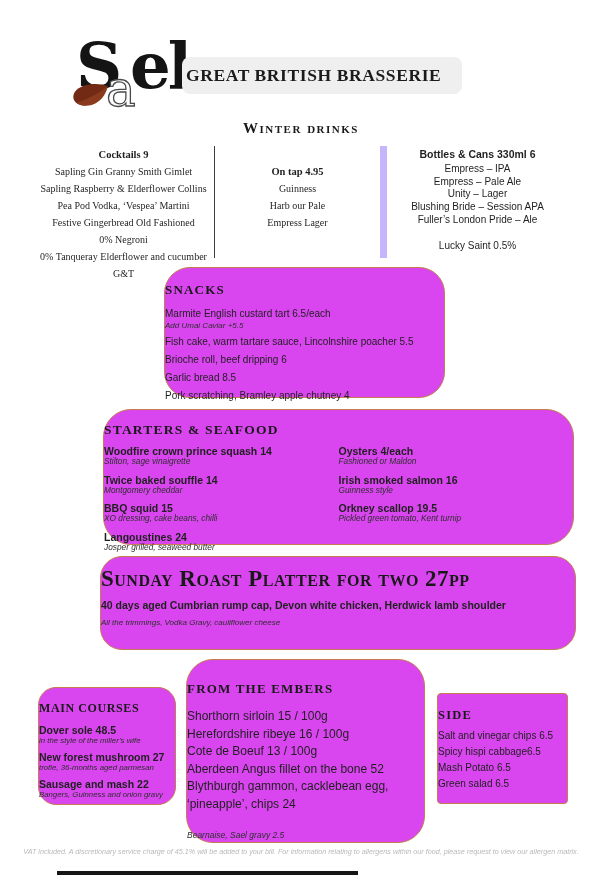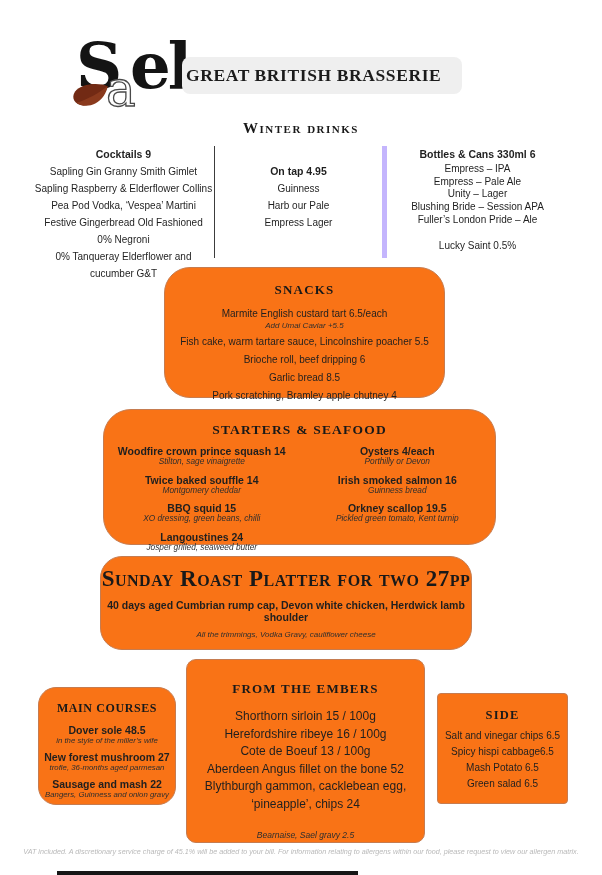--- a/index.html
+++ b/index.html
@@ -21,61 +21,61 @@
           border-radius:8px;display:flex;align-items:center;}
   .tagline{padding-left:4px;font-family:"Liberation Serif","DejaVu Serif",serif;font-weight:bold;
           font-size:17.5px;letter-spacing:0.6px;color:#1b1b1b;white-space:nowrap;}
 
   
   .wd-title{position:absolute;left:0;top:120px;width:100%;text-align:center;
           font-family:"Liberation Serif","DejaVu Serif",serif;font-weight:bold;font-size:15px;
           letter-spacing:1.5px;color:#191919;}
   .wd-cols{position:absolute;left:33px;top:146px;width:536px;height:112px;display:flex;}
   .wd-col{box-sizing:border-box;text-align:center;font-size:10px;}
-  .wd-col1{width:181px;}
-  .wd-col2{width:173px;height:112px;border-left:1px solid #3c3c3c;border-right:5px solid #c4b5fd;
-           padding-top:17px;}
+  .wd-col1{width:181px;font-family:Liberation Serif, serif;}
+  .wd-col2{width:173px;height:112px;border-left:1px solid #3c3c3c;border-right:7px solid #c4b5fd;
+           padding-top:17px;font-family:Liberation Serif, serif;}
   .wd-col3{width:181px;text-align:center;}
   .wd-h{font-weight:bold;font-size:10.5px;line-height:17px;}
   .wd-col1 .wd-i,.wd-col2 .wd-i{line-height:17px;}
   .wd-col3 .wd-i{line-height:12.7px;}
   .wd-extra{margin-top:13px;line-height:12px;}
 
   
-  .obox{position:absolute;box-sizing:border-box;border:1.5px solid #c67c50;background:#f97316;
-        text-align:center;}
+  .obox{position:absolute;box-sizing:border-box;border:1.5px solid #c67c50;background:#d946ef;
+        }
   .box-title{font-family:"Liberation Serif","DejaVu Serif",serif;font-weight:bold;
         letter-spacing:1.2px;color:#191919;}
 
   .snacks{left:164px;top:267px;width:281px;height:131px;border-radius:26px;}
   .snacks .box-title{padding-top:14px;font-size:13px;}
   .sn-item{font-size:10px;line-height:11px;}
   .sn-note{font-size:8px;font-style:italic;margin-top:2px;color:#2e2e2e;}
   .sn-1{margin-top:10px;} .sn-2{margin-top:6px;} .sn-3{margin-top:7px;}
   .sn-4{margin-top:7px;}  .sn-5{margin-top:7px;}
 
-  .starters{left:103px;top:409px;width:393px;height:136px;border-radius:28px;}
+  .starters{left:103px;top:409px;width:471px;height:136px;border-radius:28px;}
   .starters .box-title{padding-top:12px;font-size:13.5px;}
   .st-cols{display:flex;padding-top:7px;}
   .st-col{flex:1;}
   .entry-name{font-weight:bold;font-size:10.5px;line-height:12px;}
   .entry-note{font-style:italic;font-size:8.3px;line-height:9.5px;margin-bottom:7px;color:#2e2e2e;}
 
-  .roast{left:100px;top:556px;width:372px;height:94px;border-radius:22px;}
+  .roast{left:100px;top:556px;width:476px;height:94px;border-radius:22px;}
   .roast-title{padding-top:9px;font-size:23px;letter-spacing:0.5px;}
   .roast-line1{font-weight:bold;font-size:10.5px;margin-top:7px;}
   .roast-line2{font-style:italic;font-size:8px;margin-top:7px;color:#2e2e2e;}
 
   .mains{left:38px;top:687px;width:138px;height:118px;border-radius:18px;}
   .mains .box-title{padding-top:13px;font-size:12px;letter-spacing:0.6px;}
   .mc-name{font-weight:bold;font-size:10.5px;line-height:11px;margin-top:7px;}
   .mc-note{font-style:italic;font-size:7.8px;line-height:9px;color:#2e2e2e;}
   .mc-first{margin-top:9px;}
 
-  .embers{left:186px;top:659px;width:239px;height:184px;border-radius:10px;}
+  .embers{left:186px;top:659px;width:239px;height:184px;border-radius:27px;}
   .embers .box-title{padding-top:21px;font-size:13px;}
   .em-item{font-size:12px;line-height:17.5px;}
   .em-first{margin-top:11px;}
   .em-footer{font-style:italic;font-size:8.5px;margin-top:17px;color:#2e2e2e;}
 
   .sidebox{left:437px;top:693px;width:131px;height:111px;border-radius:4px;}
   .sidebox .box-title{padding-top:14px;font-size:12.5px;}
   .sd-item{font-size:10px;line-height:16px;}
   .sd-first{margin-top:5px;}
 
@@ -143,29 +143,29 @@
 
   <div class="obox starters">
     <div class="box-title">STARTERS &amp; SEAFOOD</div>
     <div class="st-cols">
       <div class="st-col">
         <div class="entry-name">Woodfire crown prince squash 14</div>
         <div class="entry-note">Stilton, sage vinaigrette</div>
         <div class="entry-name">Twice baked souffle 14</div>
         <div class="entry-note">Montgomery cheddar</div>
         <div class="entry-name">BBQ squid 15</div>
-        <div class="entry-note">XO dressing, green beans, chilli</div>
+        <div class="entry-note">XO dressing, cake beans, chilli</div>
         <div class="entry-name">Langoustines 24</div>
         <div class="entry-note">Josper grilled, seaweed butter</div>
       </div>
       <div class="st-col">
         <div class="entry-name">Oysters 4/each</div>
-        <div class="entry-note">Porthilly or Devon</div>
+        <div class="entry-note">Fashioned or Maldon</div>
         <div class="entry-name">Irish smoked salmon 16</div>
-        <div class="entry-note">Guinness bread</div>
+        <div class="entry-note">Guinness style</div>
         <div class="entry-name">Orkney scallop 19.5</div>
         <div class="entry-note">Pickled green tomato, Kent turnip</div>
       </div>
     </div>
   </div>
 
   <div class="obox roast">
     <div class="box-title roast-title sc">Sunday Roast Platter for two 27pp</div>
     <div class="roast-line1">40 days aged Cumbrian rump cap, Devon white chicken, Herdwick lamb shoulder</div>
     <div class="roast-line2">All the trimmings, Vodka Gravy, cauliflower cheese</div>

